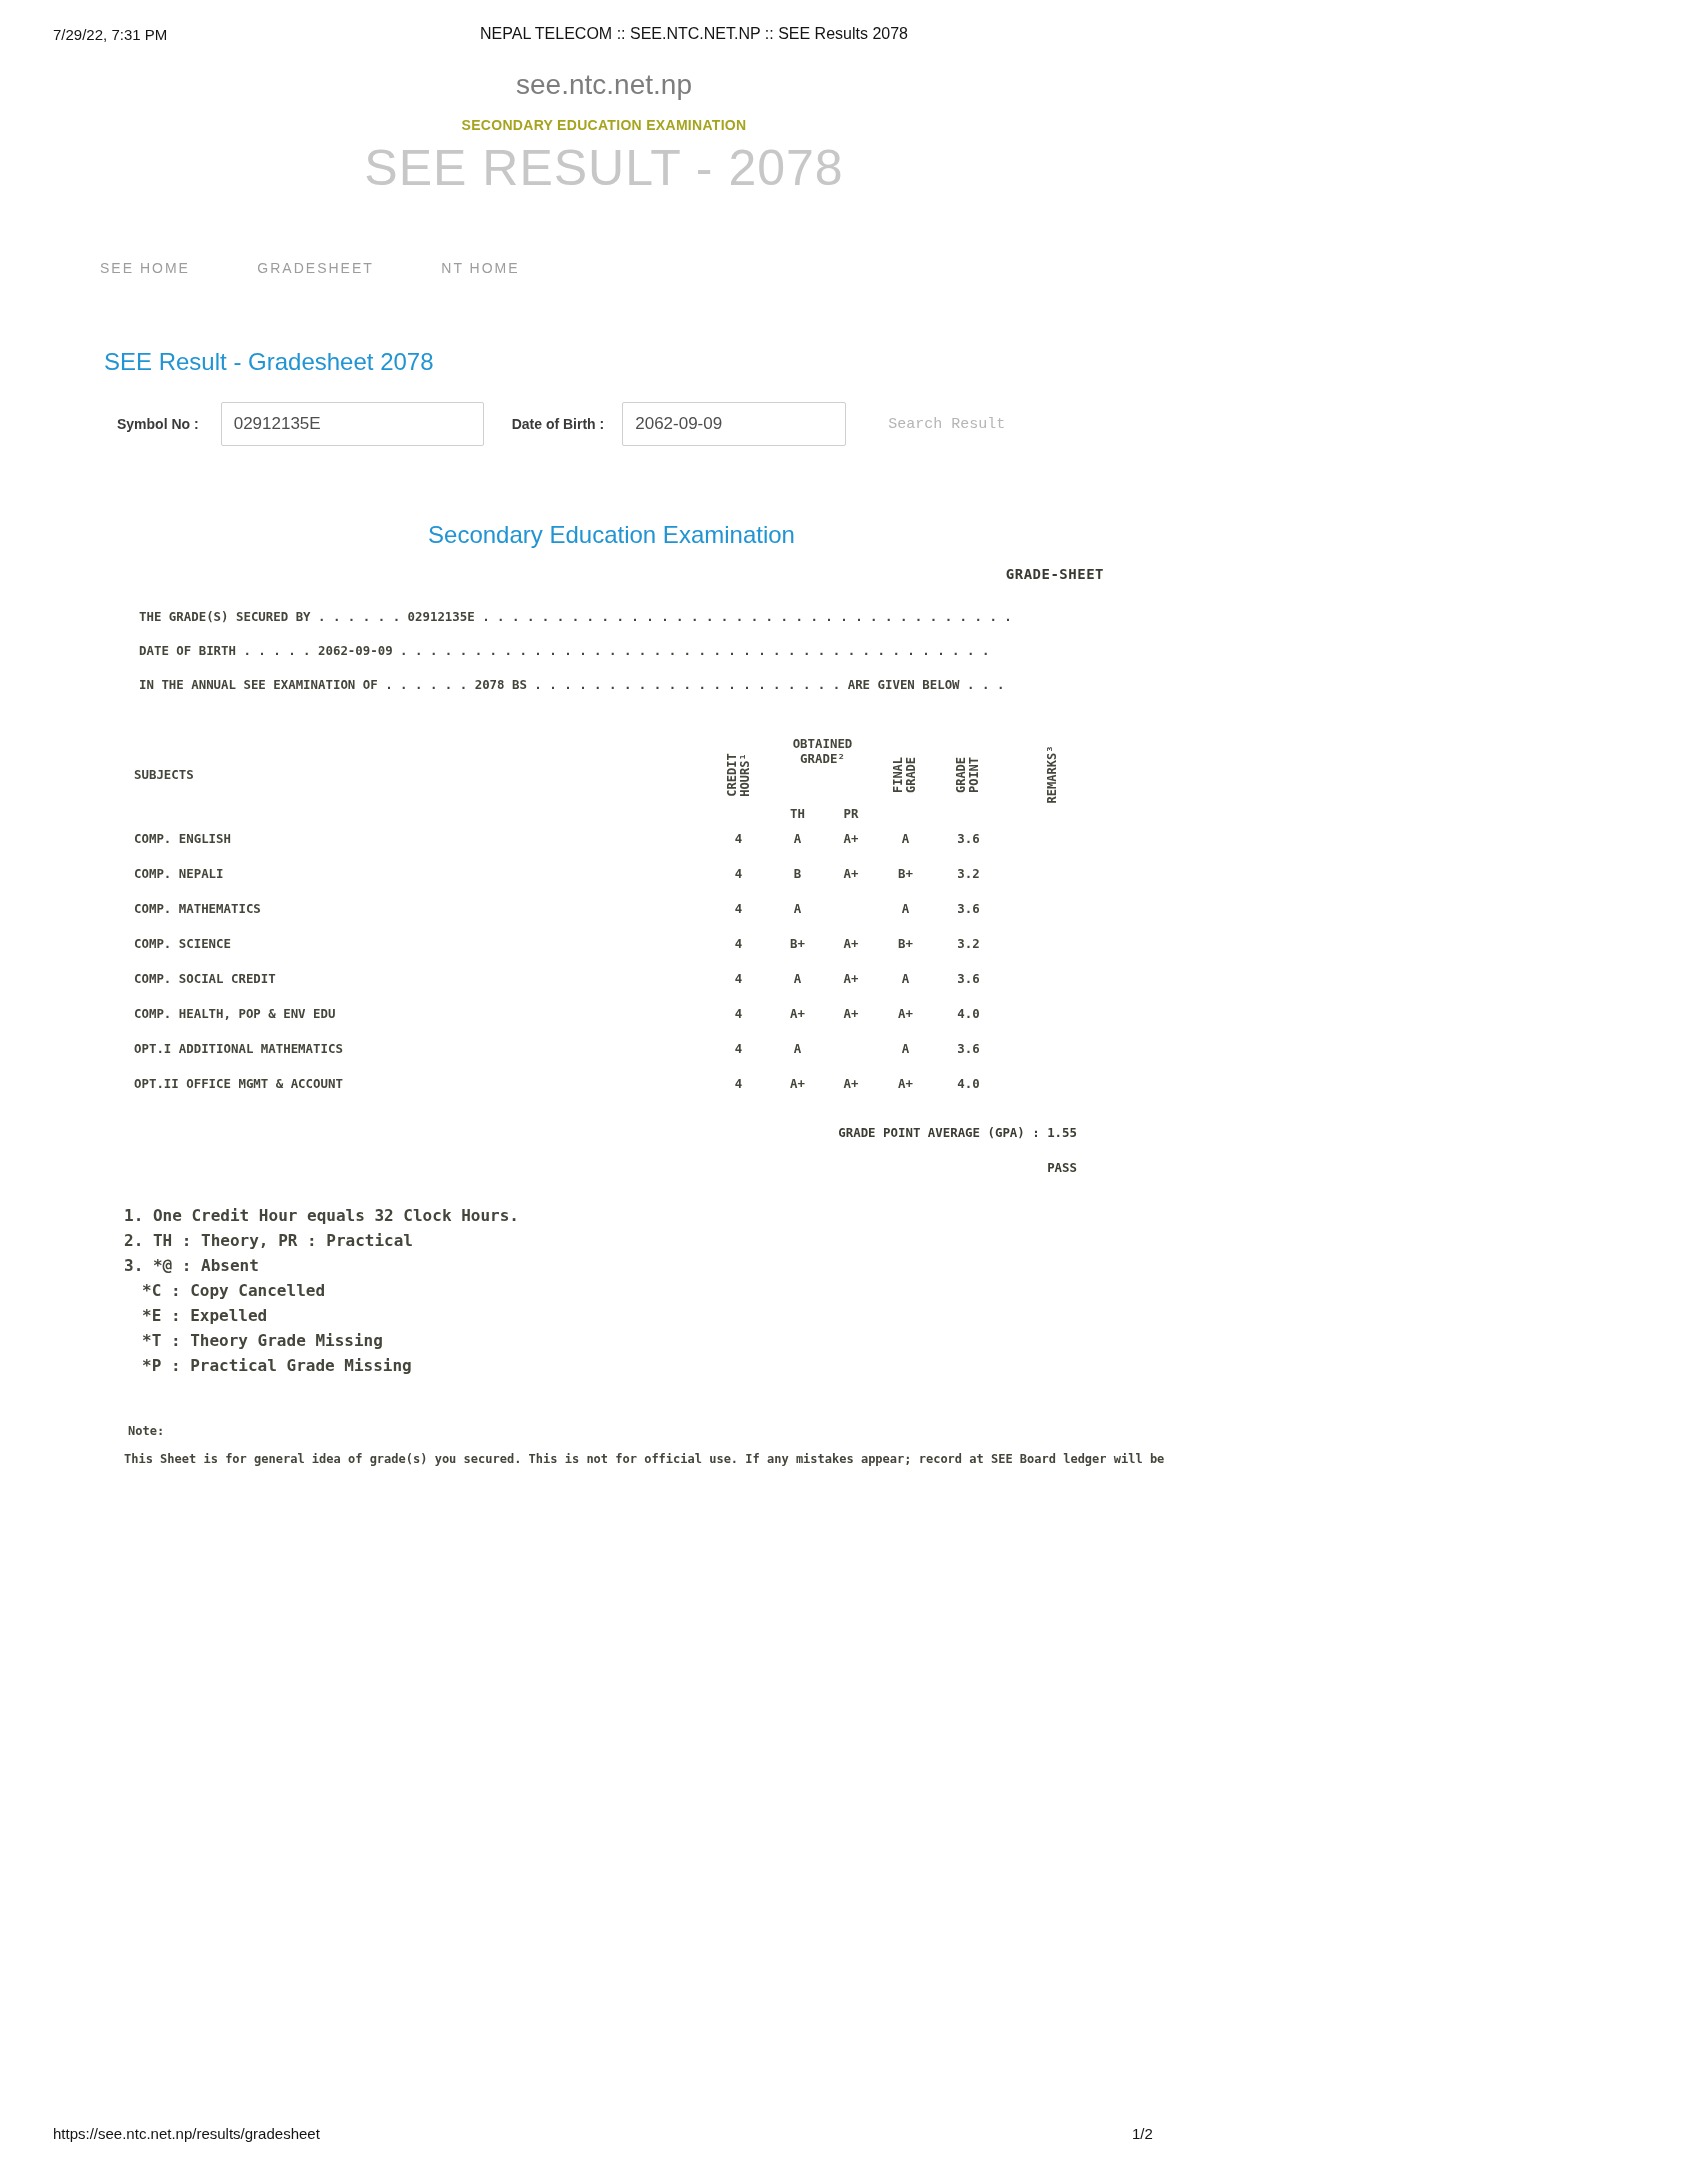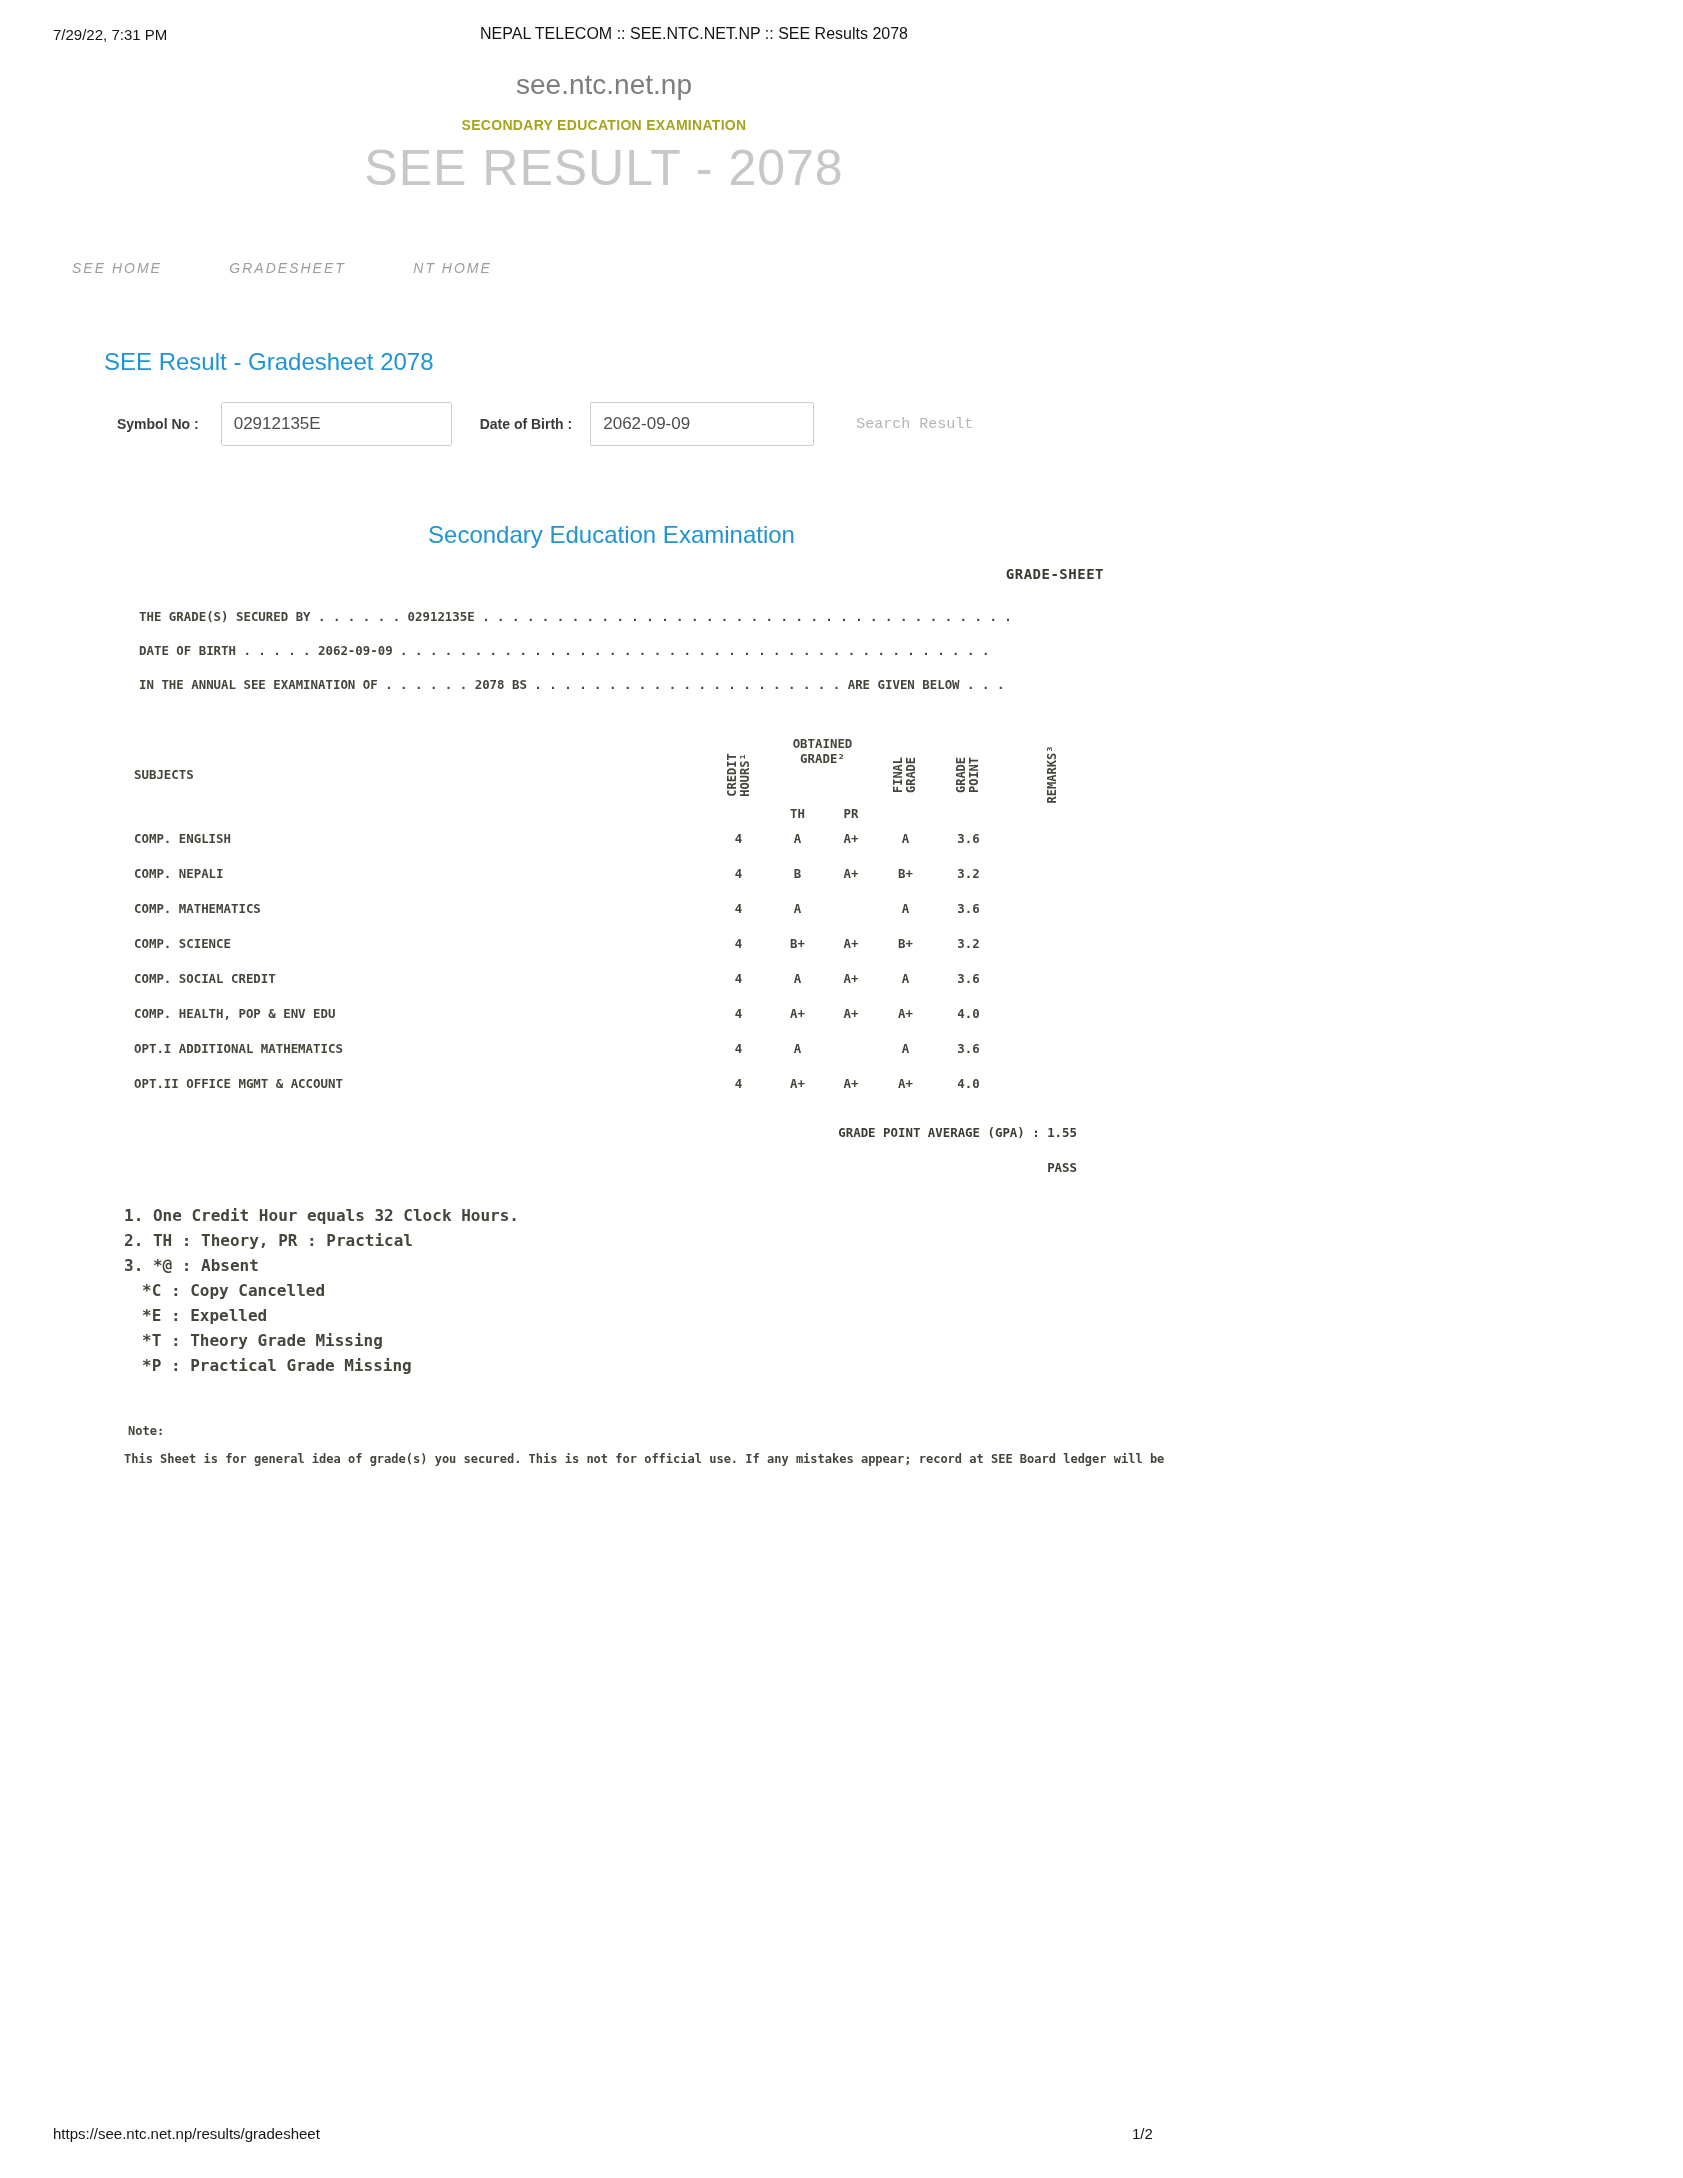--- a/index.html
+++ b/index.html
@@ -16,30 +16,30 @@
   .print-doctitle { position: absolute; top: 25px; left: 480px; font-size: 16px; color: #141414; }
   .print-url  { position: absolute; top: 2125px; left: 53px; font-size: 15px; color: #141414; }
   .print-page { position: absolute; top: 2125px; left: 1132px; font-size: 15px; color: #141414; }
 
   .content { position: absolute; top: 0; left: 0; width: 1208px; }
 
   .site-title { margin-top: 69px; text-align: center; font-size: 28px; color: #7d7d7d; }
   .site-tagline { margin-top: 16px; text-align: center; font-size: 14px; font-weight: bold; color: #a6a41f; letter-spacing: 0.3px; }
   .big-title { margin-top: 10px; text-align: center; font-size: 50px; line-height: 51px; color: #c7c7c7; letter-spacing: 1px; font-weight: 400; }
 
-  .nav { margin: 65px 0 0 72px; font-style: italic; }
+  .nav { margin: 65px 0 0 100px; }
   .nav a { display: inline-block; margin-right: 63px; font-size: 14px; letter-spacing: 2px; color: #9c9c9c; text-decoration: none; cursor: pointer; }
 
   .result-heading { margin: 71px 0 0 104px; font-size: 24px; color: #2194d3; font-weight: 400; }
 
   .search-form { margin: 26px 0 0 117px; display: flex; align-items: center; }
   .field-label { font-size: 14px; font-weight: bold; color: #3a3a3a; }
   .tb { height: 44px; border: 1px solid #cfcfcf; border-radius: 2px; font-size: 17px; color: #4e4e4e;
         padding: 0 12px; font-family: "Liberation Sans", sans-serif; background: #fff; }
-  .tb-symbol { width: 231px; margin-left: 22px; }
+  .tb-symbol { width: 263px; margin-left: 22px; }
   .lbl-dob { margin-left: 28px; }
   .tb-dob { width: 224px; margin-left: 18px; }
   .search-btn { margin-left: 42px; border: none; background: none; color: #b5b5b5; font-size: 15px;
                 font-family: Liberation Mono, monospace; cursor: pointer; padding: 0; }
 
   .gradesheet { margin: 75px 0 0 119px; width: 985px; color: #45453c; }
   .gs-heading { text-align: center; font-size: 24px; color: #2194d3; font-weight: 400;
                 font-family: "Liberation Sans", sans-serif; }
   .gs-subheading { margin-top: 17px; text-align: right; font-size: 14px; letter-spacing: 0.5px; color: #3a3a33; }
   .gs-lines { margin: 18px 0 0 20px; font-size: 12.4px; line-height: 34px; white-space: nowrap; }

